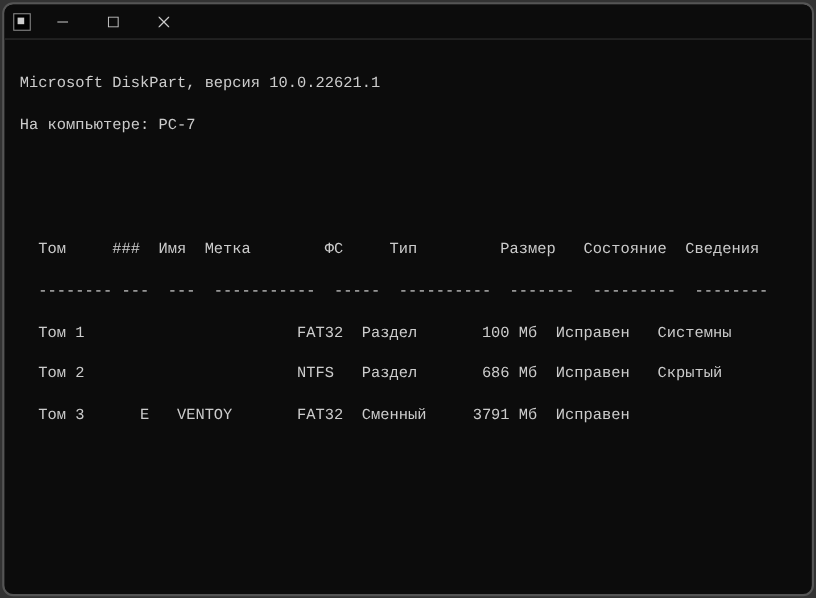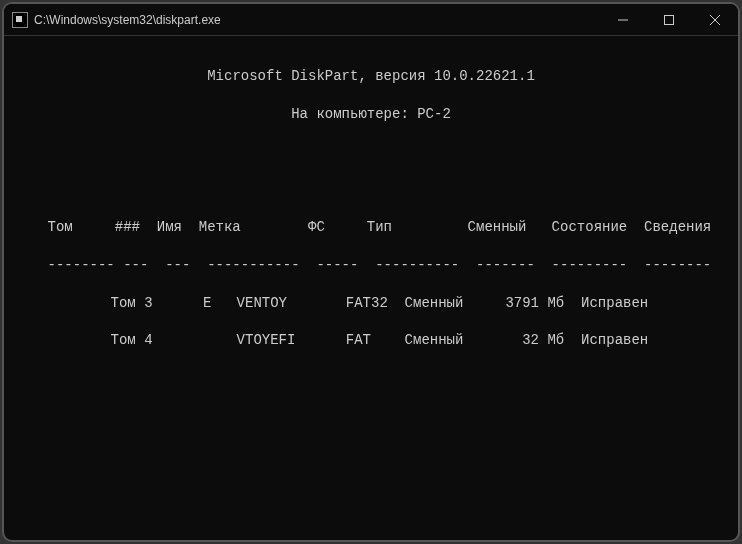--- a/index.html
+++ b/index.html
@@ -64,29 +64,28 @@
 .terminal {
   flex: 1;
   padding: 12px 14px;
   color: #cccccc;
   font-size: 14px;
   line-height: 1.35;
   white-space: pre;
   overflow: hidden;
   font-family: Consolas, 'Courier New', monospace;
 }
-.row { display: block; text-align: center; }
+.row { display: block; }
 </style>
 </head>
 <body>
 
 <div class="outer">
   <div class="titlebar">
     <span class="icon"></span>
-    <span class="title">C:\Windows\system32\diskpart.exe</span>
     <div class="win-btns">
       <div class="win-btn">
         <svg width="10" height="10">
             <line x1="0" y1="5" x2="10" y2="5"></line>
           </svg>
       </div>
       <div class="win-btn">
         <svg width="10" height="10">
             <rect x="0.5" y="0.5" width="9" height="9"></rect>
           </svg>
@@ -95,27 +94,28 @@
         <svg width="10" height="10">
             <line x1="0" y1="0" x2="10" y2="10"></line>
             <line x1="10" y1="0" x2="0" y2="10"></line>
           </svg>
       </div>
     </div>
   </div>
 
   <div class="terminal">
 <span class="row">Microsoft DiskPart, версия 10.0.22621.1</span>
-<span class="row">На компьютере: PC-2</span>
+<span class="row">На компьютере: PC-7</span>
 <span class="row"> </span>
 <span class="row"> </span>
-<span class="row">  Том     ###  Имя  Метка        ФС     Тип         Сменный   Состояние  Сведения</span>
+<span class="row">  Том     ###  Имя  Метка        ФС     Тип         Размер   Состояние  Сведения</span>
 <span class="row">  -------- ---  ---  -----------  -----  ----------  -------  ---------  --------</span>
+<span class="row">  Том 1                       FAT32  Раздел       100 Мб  Исправен   Системны</span>
+<span class="row">  Том 2                       NTFS   Раздел       686 Мб  Исправен   Скрытый</span>
 <span class="row">  Том 3      E   VENTOY       FAT32  Сменный     3791 Мб  Исправен</span>
-<span class="row">  Том 4          VTOYEFI      FAT    Сменный       32 Мб  Исправен</span>
 
 
 
 
 
 
   </div>
 </div>
 
 </body></html>

